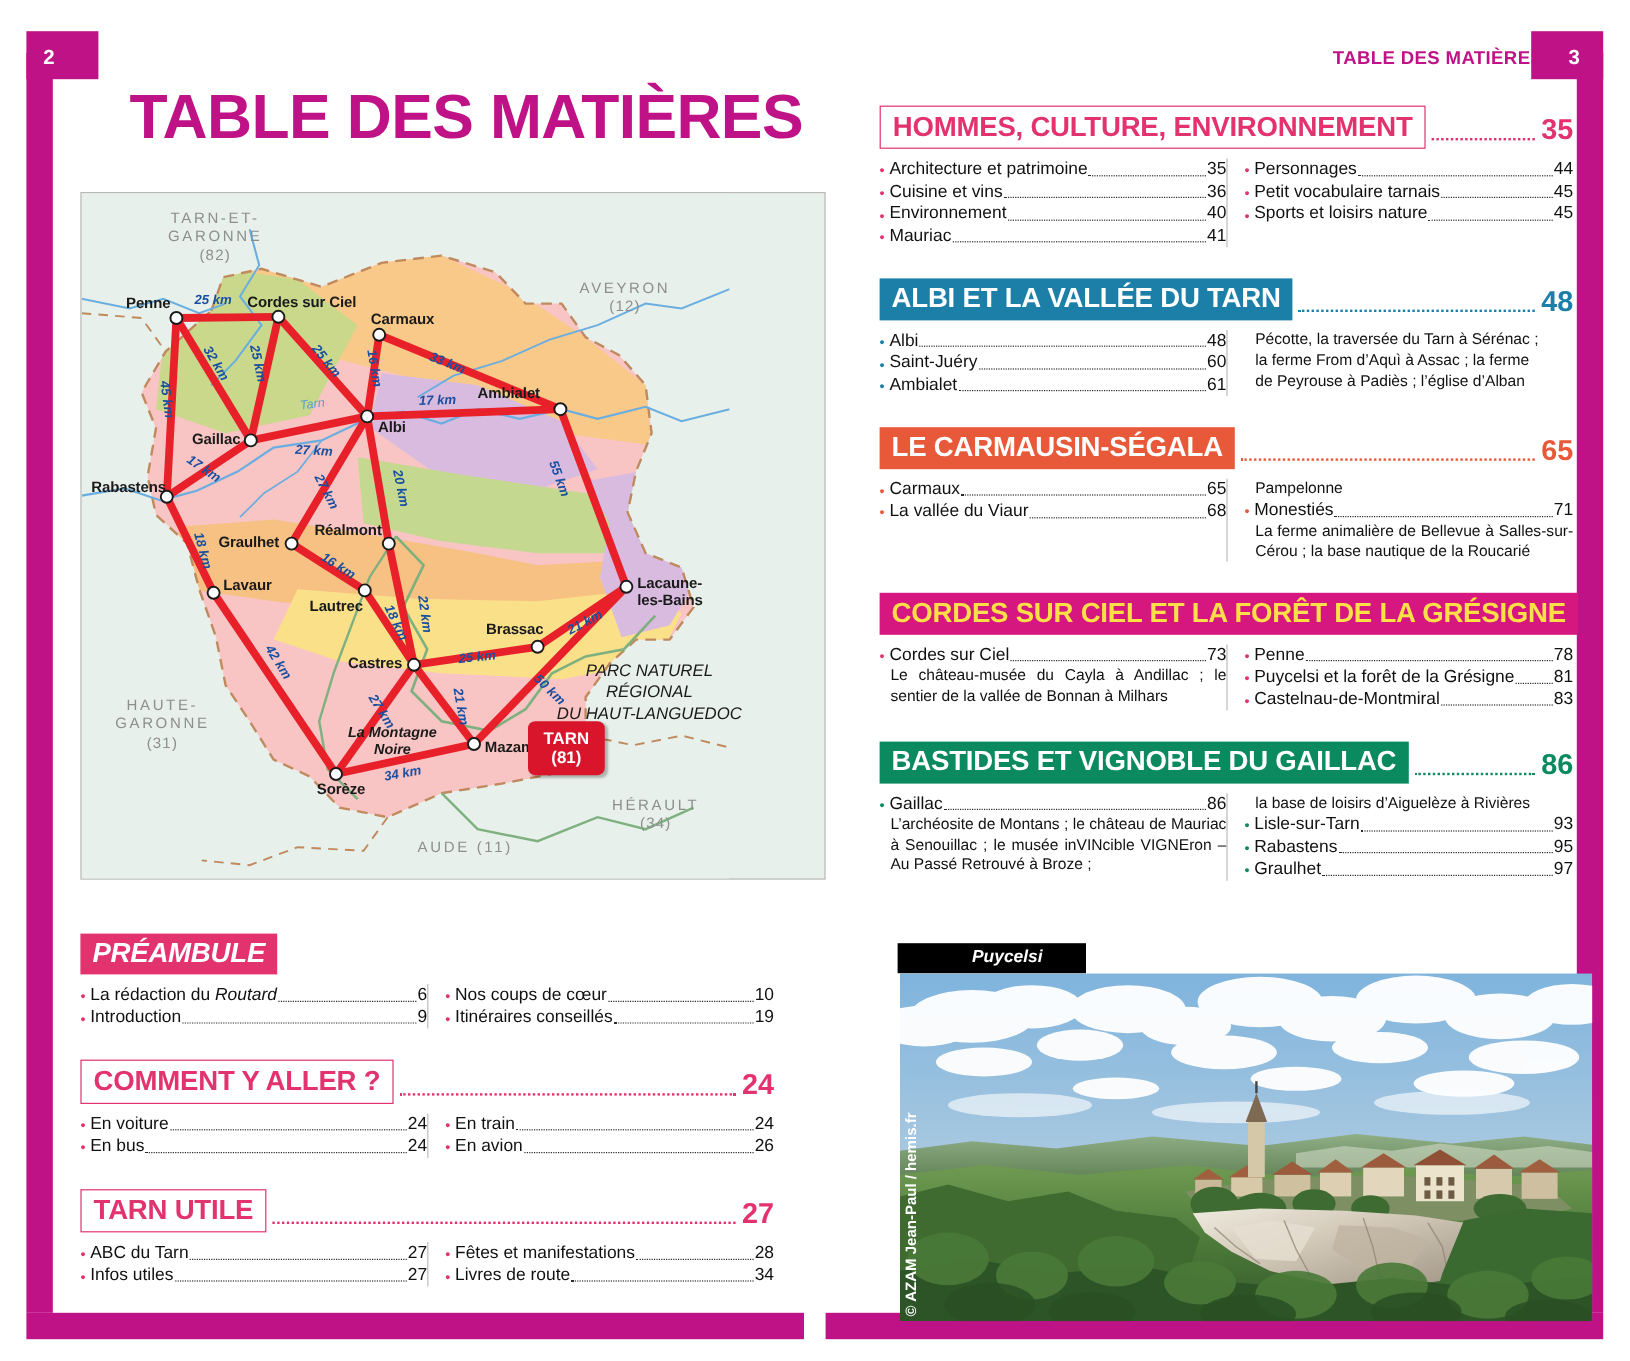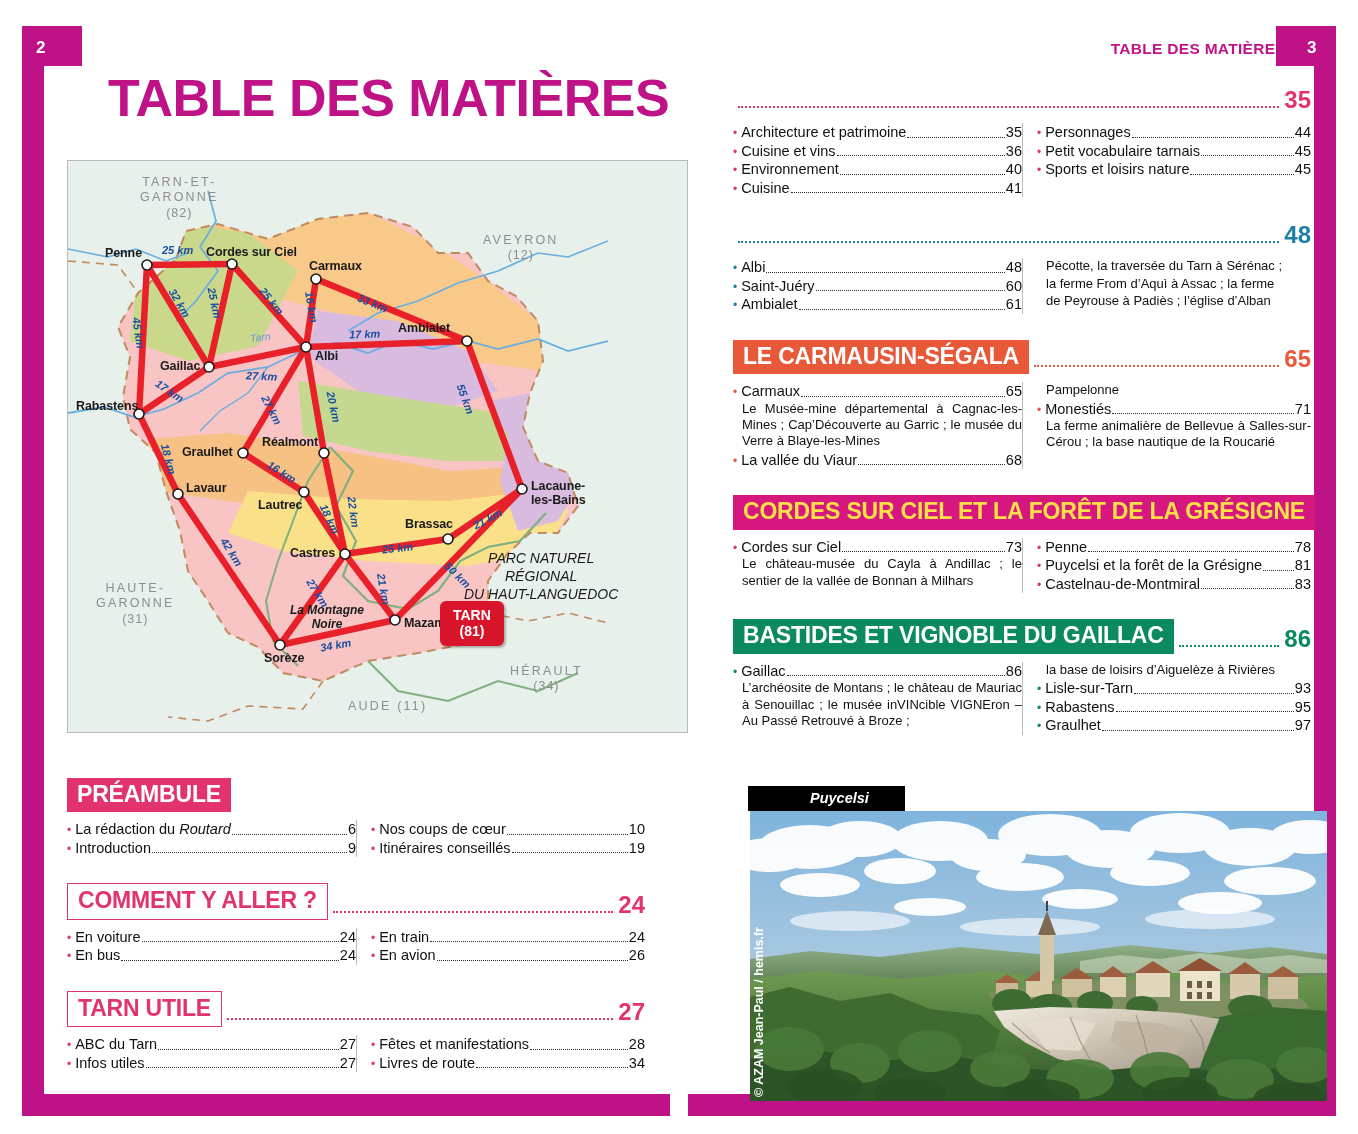--- a/index.html
+++ b/index.html
@@ -310,21 +310,21 @@
     <div class="park-label" style="left:396px; top:388px;">PARC NATUREL<br>RÉGIONAL<br>DU HAUT-LANGUEDOC</div>
 
     <div class="tarn-badge">
       <span>TARN</span><br>
       <span>(81)</span>
     </div>
   </div>
 
   <div id="left-toc" style="position:absolute; left:67px; top:778px; width:578px;">
       <div class="toc-block" style="position:relative; margin-bottom:26px;">
-        <div class="sec-head" style="color:#e2336f;">
+        <div class="sec-head" style="color:#e2336f;font-style:italic;">
           <div class="sec-title filled" style="background:#e2336f; color:#fff;">PRÉAMBULE</div>
         </div>
         <div class="cols">
           <div class="col">
             <div class="entry">
               <span class="bullet">•</span>
               <span class="e-label">La rédaction du <i>Routard</i></span>
               <span class="e-dots"></span>
               <span class="e-page">6</span>
             </div>
@@ -423,20 +423,21 @@
               <span class="e-page">34</span>
             </div>
           </div>
         </div>
       </div>
     </div>
 
   <div id="right-toc" style="position:absolute; left:733px; top:88px; width:578px;">
       <div class="toc-block" style="position:relative; margin-bottom:26px;">
         <div class="sec-head" style="color:#e2336f;">
+          <div class="sec-title outlined" style="color:#e2336f; border:1.6px solid #e2336f;">HOMMES, CULTURE, ENVIRONNEMENT</div>
           <div class="sec-dots"></div>
           <div class="sec-page" style="color:#e2336f;">35</div>
         </div>
         <div class="cols">
           <div class="col">
             <div class="entry">
               <span class="bullet">•</span>
               <span class="e-label">Architecture et patrimoine</span>
               <span class="e-dots"></span>
               <span class="e-page">35</span>
@@ -448,21 +449,21 @@
               <span class="e-page">36</span>
             </div>
             <div class="entry">
               <span class="bullet">•</span>
               <span class="e-label">Environnement</span>
               <span class="e-dots"></span>
               <span class="e-page">40</span>
             </div>
             <div class="entry">
               <span class="bullet">•</span>
-              <span class="e-label">Cuisine </span>
+              <span class="e-label">Mauriac </span>
               <span class="e-dots"></span>
               <span class="e-page">41</span>
             </div>
           </div>
           <div class="col right divided">
             <div class="entry">
               <span class="bullet">•</span>
               <span class="e-label">Personnages </span>
               <span class="e-dots"></span>
               <span class="e-page">44</span>
@@ -477,20 +478,21 @@
               <span class="bullet">•</span>
               <span class="e-label">Sports et loisirs nature </span>
               <span class="e-dots"></span>
               <span class="e-page">45</span>
             </div>
           </div>
         </div>
       </div>
       <div class="toc-block" style="position:relative; margin-bottom:26px;">
         <div class="sec-head" style="color:#1b7fa8;">
+          <div class="sec-title filled" style="background:#1b7fa8; color:#fff;">ALBI ET LA VALLÉE DU TARN</div>
           <div class="sec-dots"></div>
           <div class="sec-page" style="color:#1b7fa8;">48</div>
         </div>
         <div class="cols">
           <div class="col">
             <div class="entry">
               <span class="bullet blue">•</span>
               <span class="e-label">Albi</span>
               <span class="e-dots"></span>
               <span class="e-page">48</span>
@@ -522,21 +524,20 @@
           <div class="sec-page" style="color:#e8593a;">65</div>
         </div>
         <div class="cols">
           <div class="col">
             <div class="entry">
               <span class="bullet orange">•</span>
               <span class="e-label">Carmaux</span>
               <span class="e-dots"></span>
               <span class="e-page">65</span>
             </div>
-            <div class="sub">Le Musée-mine départemental à Cagnac-les-Mines ; Cap’Découverte au Garric ; le musée du Verre à Blaye-les-Mines</div>
             <div class="entry">
               <span class="bullet orange">•</span>
               <span class="e-label">La vallée du Viaur</span>
               <span class="e-dots"></span>
               <span class="e-page">68</span>
             </div>
           </div>
           <div class="col right divided">
             <div class="sub plain" style="padding-left:9px;">Pampelonne</div>
             <div class="entry">

